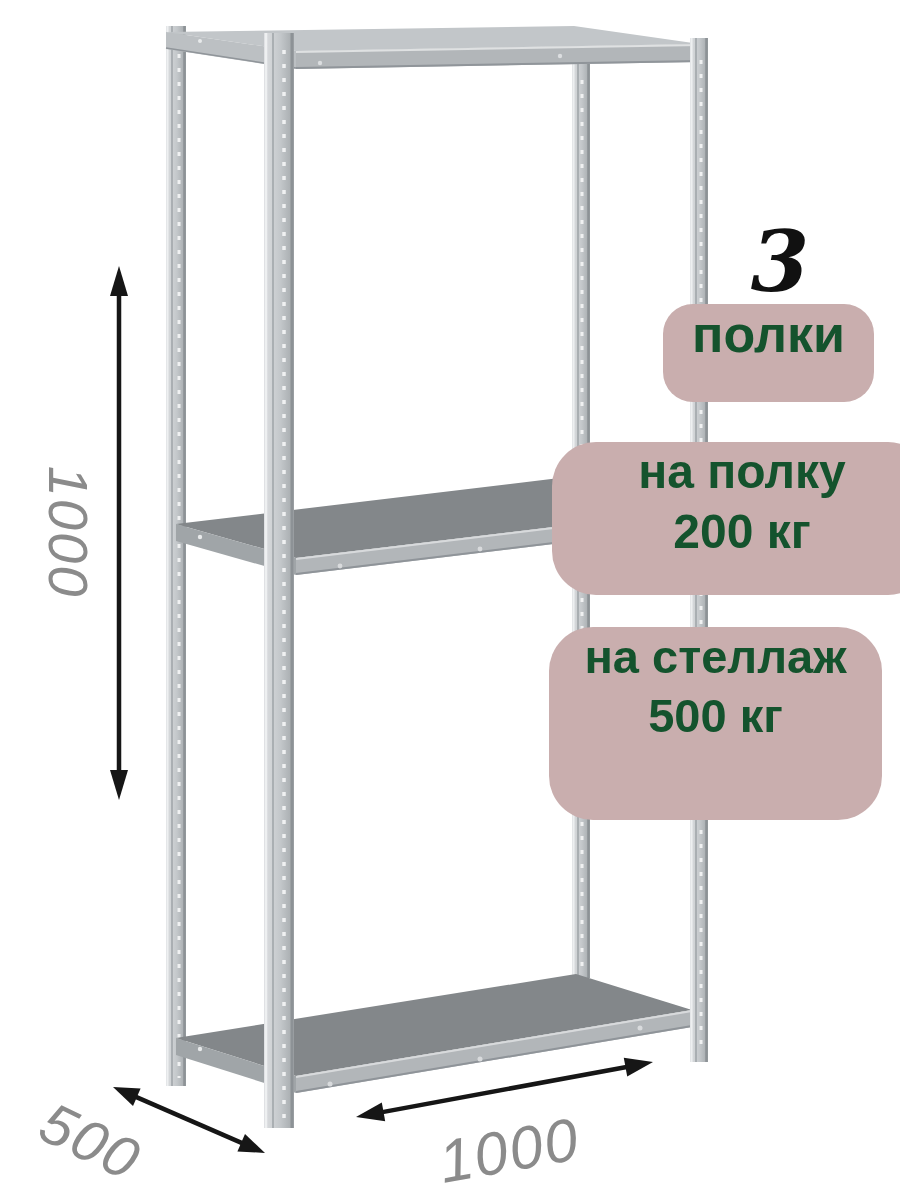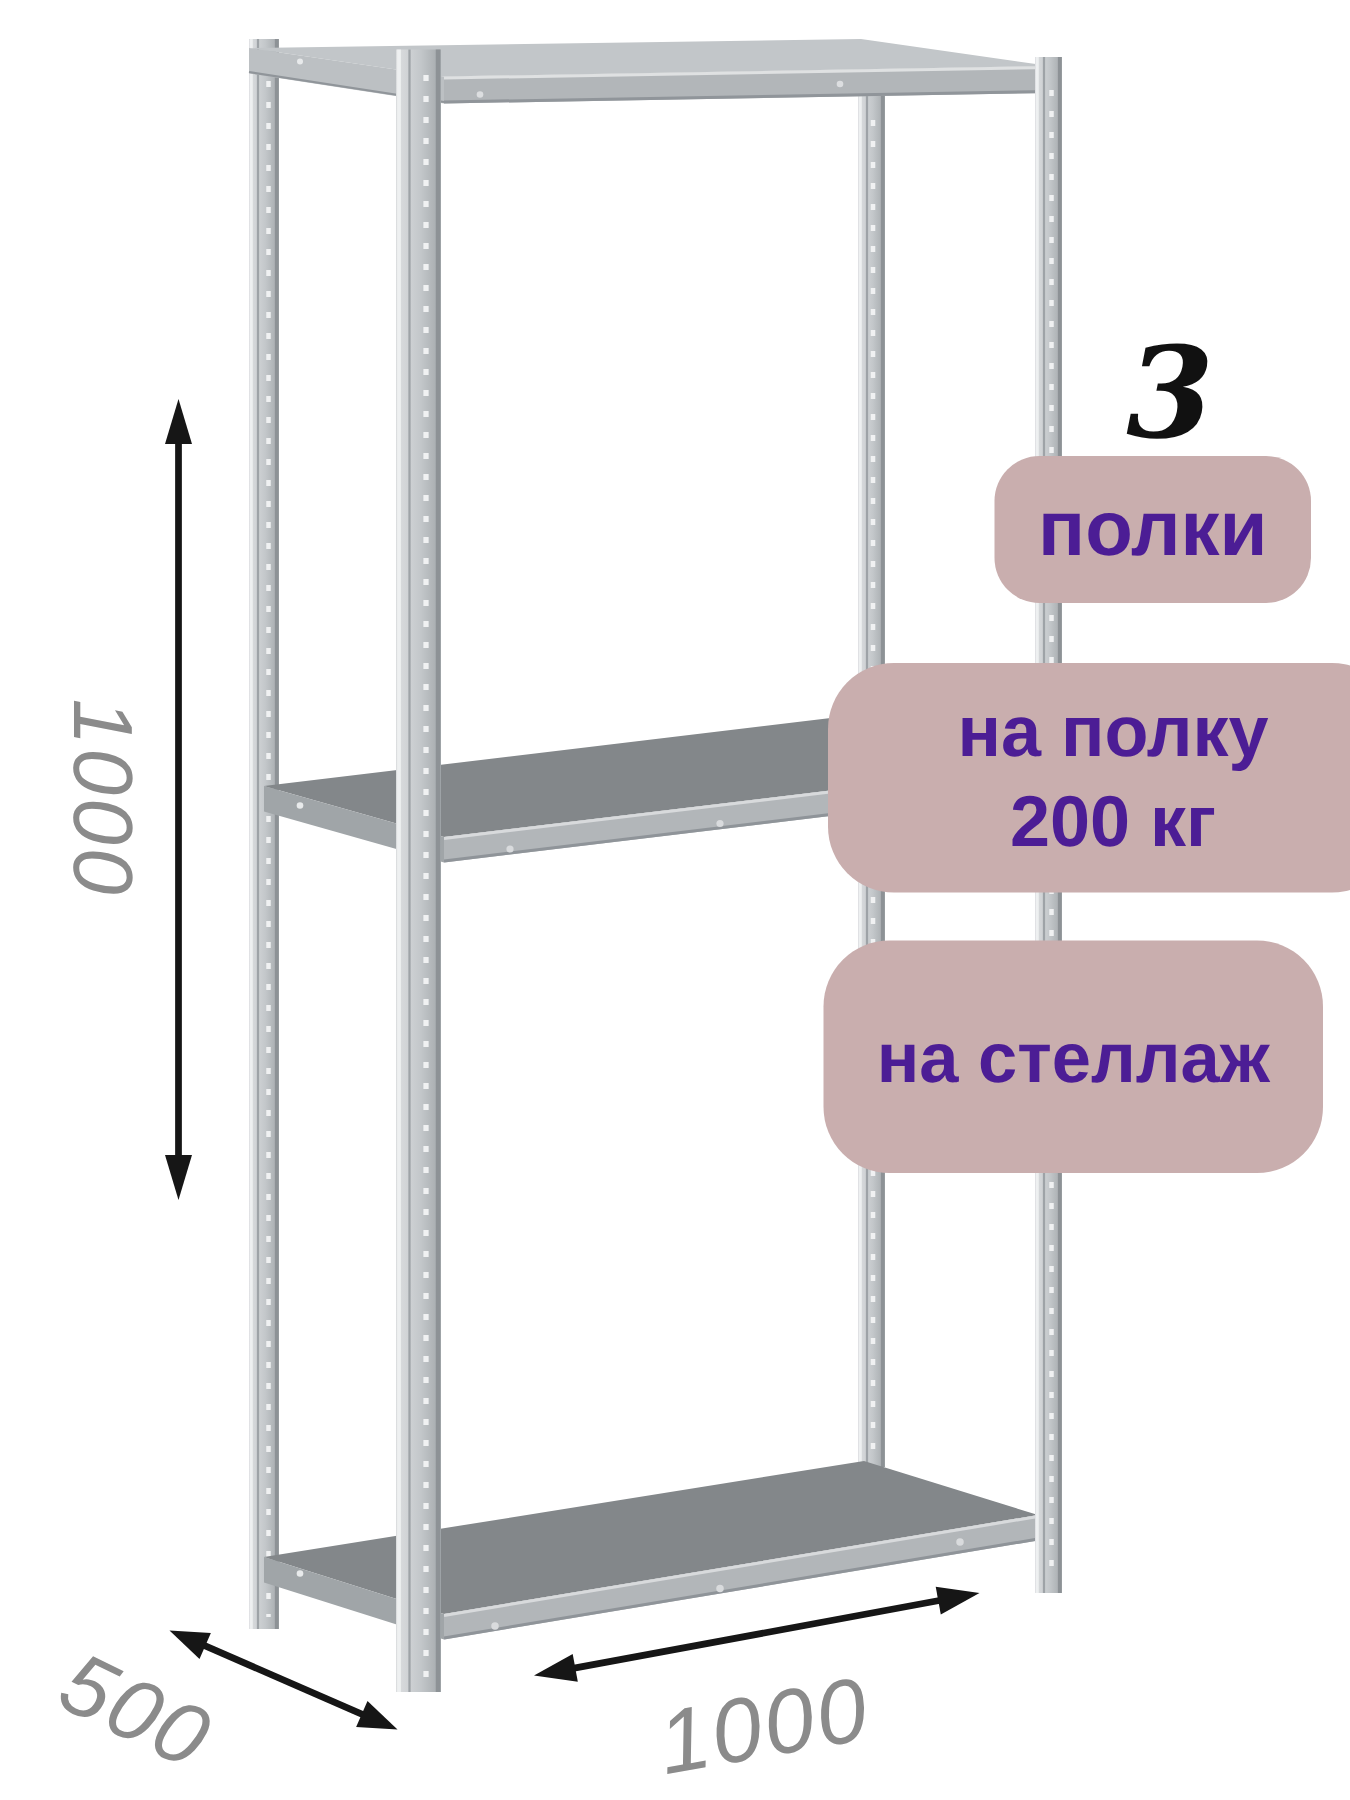--- a/index.html
+++ b/index.html
@@ -21,27 +21,27 @@
 
   
   .count-number{
     position:absolute;left:700px;top:212px;width:160px;height:100px;
     font-family:"DejaVu Serif",serif;font-weight:700;font-style:italic;
     font-size:84px;line-height:100px;text-align:center;color:#111111;
   }
 
   
   .badge{
-    position:absolute;background:#c9aeae;color:#4c1d95;
-    display:flex;flex-direction:column;align-items:center;justify-content:center;
+    position:absolute;background:#c9aeae;color:#14532d;
+    display:flex;flex-direction:column;align-items:center;justify-content:flex-start;
     font-weight:700;text-align:center;white-space:nowrap;
   }
   .badge-count{left:663px;top:304px;width:211px;height:98px;border-radius:30px;font-size:52px;}
   .badge-shelf-load{left:552px;top:442px;width:380px;height:153px;border-radius:44px;font-size:48px;line-height:1.25;}
-  .badge-rack-load{left:549px;top:627px;width:333px;height:155px;border-radius:44px;font-size:47px;line-height:1.26;}
+  .badge-rack-load{left:549px;top:627px;width:333px;height:193px;border-radius:44px;font-size:47px;line-height:1.26;}
 </style>
 </head>
 <body>
 
 <div class="stage">
 
   <svg width="900" height="1200" viewBox="0 0 900 1200">
     <defs>
       <linearGradient id="postGrad" x1="0" y1="0" x2="1" y2="0">
         <stop offset="0" stop-color="#dcdee0"></stop>
@@ -146,15 +146,16 @@
     <span>полки</span>
   </div>
 
   <div class="badge badge-shelf-load">
     <span>на полку</span>
     <span>200 кг</span>
   </div>
 
   <div class="badge badge-rack-load">
     <span>на стеллаж</span>
+    <span>500 кг</span>
   </div>
 
 </div>
 
 </body></html>

